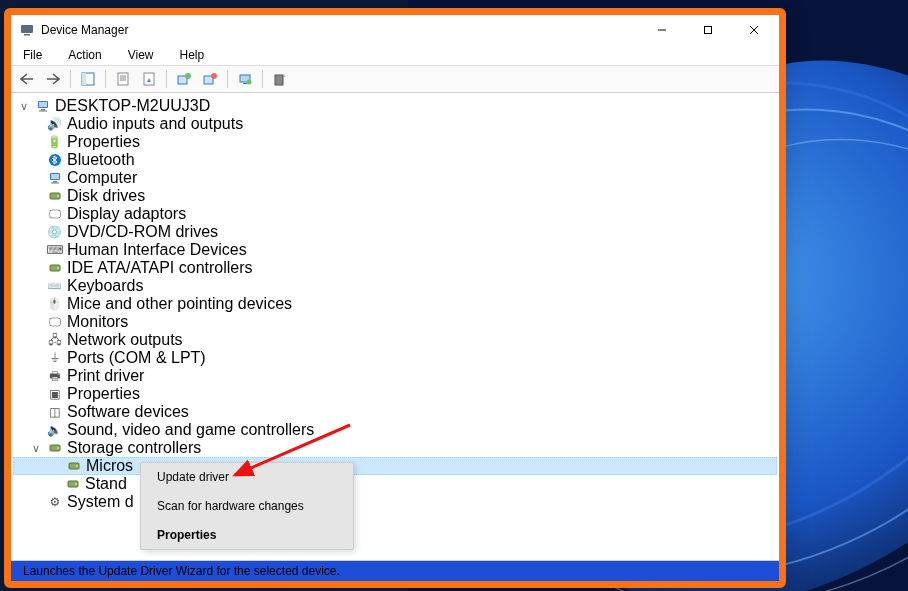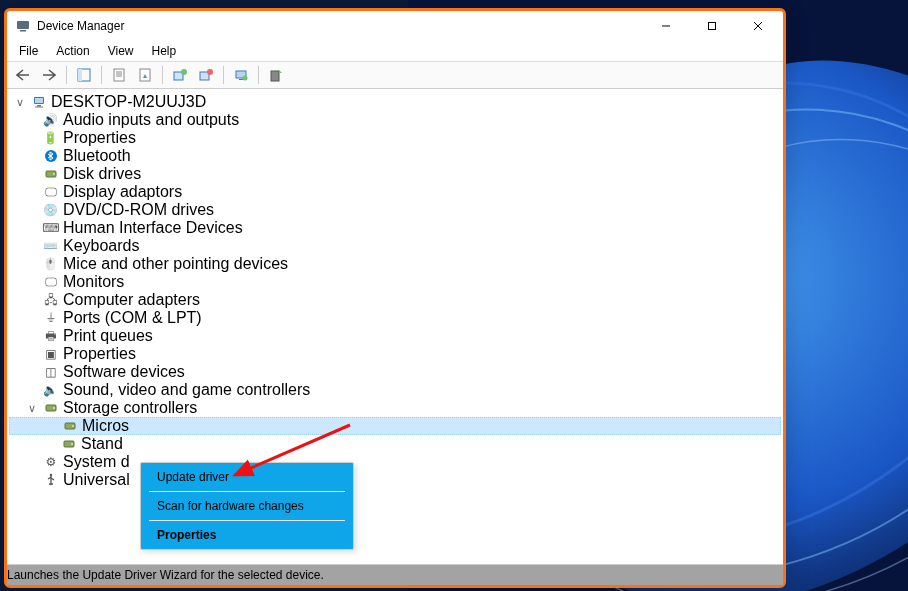--- a/index.html
+++ b/index.html
@@ -20,21 +20,21 @@
     height: 800px;
     z-index: 0;
   }
   .window {
     position: absolute;
     left: 4px;
     top: 8px;
     width: 782px;
     height: 580px;
     background: #fff;
-    border: 3px solid #f97316;
+    border: 7px solid #f97316;
     border-radius: 6px;
     display: flex;
     flex-direction: column;
     z-index: 1;
     box-shadow: 0 4px 24px rgba(0,0,0,.2);
   }
   .titlebar {
     display: flex;
     align-items: center;
     height: 30px;
@@ -50,21 +50,21 @@
   .titlebar-btn {
     width: 46px; height: 30px;
     display: flex; align-items: center; justify-content: center;
     font-size: 10px; color: #000;
   }
   .menubar {
     display: flex;
     padding: 0 4px;
     height: 20px;
     align-items: center;
-    gap: 2px;
+    gap: 10px;
   }
   .menubar-item {
     padding: 2px 8px;
     font-size: 12px;
   }
   .toolbar {
     display: flex;
     align-items: center;
     height: 28px;
     border-top: 1px solid #ddd;
@@ -114,41 +114,41 @@
     color: #555;
   }
   .node-label { font-size: 16px; }
   .indent1 { padding-left: 16px; }
   .indent2 { padding-left: 34px; }
   .context-menu {
     position: absolute;
     left: 140px;
     top: 462px;
     width: 214px;
-    background: #0ea5e9;
+    background: #e5e5e5;
     border: 1px solid #ccc;
     box-shadow: 2px 2px 6px rgba(0,0,0,.15);
     z-index: 10;
     border-radius: 2px;
   }
   .ctx-item {
     padding: 7px 16px;
     font-size: 12px;
   }
   .ctx-item.bold { font-weight: 600; }
   .ctx-sep {
     height: 1px; background: #e4e4e4; margin: 0 8px;
   }
   .statusbar {
     height: 20px;
     display: flex;
     align-items: center;
-    padding: 0 0;
+    padding: 0 12px;
     font-size: 12px;
-    background: #a3a3a3;
+    background: #1d4ed8;
   }
   .arrow {
     position: absolute;
     left: 225px;
     top: 420px;
     width: 130px;
     height: 70px;
     z-index: 20;
     pointer-events: none;
   }
@@ -307,20 +307,32 @@
               <circle cx="7" cy="7" r="6" fill="#0a78d6"></circle>
               <path d="M6 3 L9 5 L6 7 L9 9 L6 11 M6 3 V11 M4 5 L9 9 M4 9 L9 5" stroke="#fff" stroke-width="1" fill="none"></path>
             </svg>
           </span>
           <span class="node-label">Bluetooth</span>
         </div>
         <div class="tree-row indent1">
           <span class="expander empty"></span>
           <span class="node-icon">
             <svg width="14" height="14" viewBox="0 0 14 14">
+              <rect x="2" y="2" width="10" height="7" rx="1" fill="#3a7abd"></rect>
+              <rect x="3" y="3" width="8" height="5" fill="#b7d6ee"></rect>
+              <rect x="5" y="10" width="4" height="1.5" fill="#777"></rect>
+              <rect x="3" y="11.5" width="8" height="1" fill="#777"></rect>
+            </svg>
+          </span>
+          <span class="node-label">Computer</span>
+        </div>
+        <div class="tree-row indent1">
+          <span class="expander empty"></span>
+          <span class="node-icon">
+            <svg width="14" height="14" viewBox="0 0 14 14">
               <rect x="2" y="4" width="10" height="6" rx="1" fill="#8ea95f" stroke="#5b7538"></rect>
               <circle cx="10" cy="7" r="1" fill="#d8e8b8"></circle>
             </svg>
           </span>
           <span class="node-label">Disk drives</span>
         </div>
         <div class="tree-row indent1">
           <span class="expander empty"></span>
           <span class="node-icon">
             <span style="font-size:12px;line-height:1">🖵</span>
@@ -337,126 +349,126 @@
         <div class="tree-row indent1">
           <span class="expander empty"></span>
           <span class="node-icon">
             <span style="font-size:12px;line-height:1">⌨</span>
           </span>
           <span class="node-label">Human Interface Devices</span>
         </div>
         <div class="tree-row indent1">
           <span class="expander empty"></span>
           <span class="node-icon">
-            <span style="font-size:12px;line-height:1">⌨️</span>
-          </span>
-          <span class="node-label">Keyboards</span>
-        </div>
-        <div class="tree-row indent1">
-          <span class="expander empty"></span>
-          <span class="node-icon">
-            <span style="font-size:12px;line-height:1">🖱️</span>
-          </span>
-          <span class="node-label">Mice and other pointing devices</span>
-        </div>
-        <div class="tree-row indent1">
-          <span class="expander empty"></span>
-          <span class="node-icon">
-            <span style="font-size:12px;line-height:1">🖵</span>
-          </span>
-          <span class="node-label">Monitors</span>
-        </div>
-        <div class="tree-row indent1">
-          <span class="expander empty"></span>
-          <span class="node-icon">
-            <span style="font-size:12px;line-height:1">🖧</span>
-          </span>
-          <span class="node-label">Computer adapters</span>
-        </div>
-        <div class="tree-row indent1">
-          <span class="expander empty"></span>
-          <span class="node-icon">
-            <span style="font-size:12px;line-height:1">⏚</span>
-          </span>
-          <span class="node-label">Ports (COM &amp; LPT)</span>
-        </div>
-        <div class="tree-row indent1">
-          <span class="expander empty"></span>
-          <span class="node-icon">
-            <span style="font-size:12px;line-height:1">🖶</span>
-          </span>
-          <span class="node-label">Print queues</span>
-        </div>
-        <div class="tree-row indent1">
-          <span class="expander empty"></span>
-          <span class="node-icon">
-            <span style="font-size:12px;line-height:1">▣</span>
-          </span>
-          <span class="node-label">Properties</span>
-        </div>
-        <div class="tree-row indent1">
-          <span class="expander empty"></span>
-          <span class="node-icon">
-            <span style="font-size:12px;line-height:1">◫</span>
-          </span>
-          <span class="node-label">Software devices</span>
-        </div>
-        <div class="tree-row indent1">
-          <span class="expander empty"></span>
-          <span class="node-icon">
-            <span style="font-size:12px;line-height:1">🔈</span>
-          </span>
-          <span class="node-label">Sound, video and game controllers</span>
-        </div>
-        <div class="tree-row indent1">
-          <span class="expander">∨</span>
-          <span class="node-icon">
             <svg width="14" height="14" viewBox="0 0 14 14">
               <rect x="2" y="4" width="10" height="6" rx="1" fill="#8ea95f" stroke="#5b7538"></rect>
               <circle cx="10" cy="7" r="1" fill="#d8e8b8"></circle>
             </svg>
           </span>
-          <span class="node-label">Storage controllers</span>
-        </div>
-        <div class="tree-row indent2 selected">
-          <span class="expander empty"></span>
+          <span class="node-label">IDE ATA/ATAPI controllers</span>
+        </div>
+        <div class="tree-row indent1">
+          <span class="expander empty"></span>
+          <span class="node-icon">
+            <span style="font-size:12px;line-height:1">⌨️</span>
+          </span>
+          <span class="node-label">Keyboards</span>
+        </div>
+        <div class="tree-row indent1">
+          <span class="expander empty"></span>
+          <span class="node-icon">
+            <span style="font-size:12px;line-height:1">🖱️</span>
+          </span>
+          <span class="node-label">Mice and other pointing devices</span>
+        </div>
+        <div class="tree-row indent1">
+          <span class="expander empty"></span>
+          <span class="node-icon">
+            <span style="font-size:12px;line-height:1">🖵</span>
+          </span>
+          <span class="node-label">Monitors</span>
+        </div>
+        <div class="tree-row indent1">
+          <span class="expander empty"></span>
+          <span class="node-icon">
+            <span style="font-size:12px;line-height:1">🖧</span>
+          </span>
+          <span class="node-label">Network outputs</span>
+        </div>
+        <div class="tree-row indent1">
+          <span class="expander empty"></span>
+          <span class="node-icon">
+            <span style="font-size:12px;line-height:1">⏚</span>
+          </span>
+          <span class="node-label">Ports (COM &amp; LPT)</span>
+        </div>
+        <div class="tree-row indent1">
+          <span class="expander empty"></span>
+          <span class="node-icon">
+            <span style="font-size:12px;line-height:1">🖶</span>
+          </span>
+          <span class="node-label">Print driver</span>
+        </div>
+        <div class="tree-row indent1">
+          <span class="expander empty"></span>
+          <span class="node-icon">
+            <span style="font-size:12px;line-height:1">▣</span>
+          </span>
+          <span class="node-label">Properties</span>
+        </div>
+        <div class="tree-row indent1">
+          <span class="expander empty"></span>
+          <span class="node-icon">
+            <span style="font-size:12px;line-height:1">◫</span>
+          </span>
+          <span class="node-label">Software devices</span>
+        </div>
+        <div class="tree-row indent1">
+          <span class="expander empty"></span>
+          <span class="node-icon">
+            <span style="font-size:12px;line-height:1">🔈</span>
+          </span>
+          <span class="node-label">Sound, video and game controllers</span>
+        </div>
+        <div class="tree-row indent1">
+          <span class="expander">∨</span>
           <span class="node-icon">
             <svg width="14" height="14" viewBox="0 0 14 14">
               <rect x="2" y="4" width="10" height="6" rx="1" fill="#8ea95f" stroke="#5b7538"></rect>
               <circle cx="10" cy="7" r="1" fill="#d8e8b8"></circle>
             </svg>
           </span>
-          <span class="node-label">Micros</span>
-        </div>
-        <div class="tree-row indent2" style="overflow: hidden;">
+          <span class="node-label">Storage controllers</span>
+        </div>
+        <div class="tree-row indent2 selected">
           <span class="expander empty"></span>
           <span class="node-icon">
             <svg width="14" height="14" viewBox="0 0 14 14">
               <rect x="2" y="4" width="10" height="6" rx="1" fill="#8ea95f" stroke="#5b7538"></rect>
               <circle cx="10" cy="7" r="1" fill="#d8e8b8"></circle>
             </svg>
           </span>
+          <span class="node-label">Micros</span>
+        </div>
+        <div class="tree-row indent2" style="overflow: hidden;">
+          <span class="expander empty"></span>
+          <span class="node-icon">
+            <svg width="14" height="14" viewBox="0 0 14 14">
+              <rect x="2" y="4" width="10" height="6" rx="1" fill="#8ea95f" stroke="#5b7538"></rect>
+              <circle cx="10" cy="7" r="1" fill="#d8e8b8"></circle>
+            </svg>
+          </span>
           <span class="node-label">Stand</span>
         </div>
         <div class="tree-row indent1">
           <span class="expander empty"></span>
           <span class="node-icon">
             <span style="font-size:12px;line-height:1">⚙</span>
           </span>
           <span class="node-label">System d</span>
-        </div>
-        <div class="tree-row indent1">
-          <span class="expander empty"></span>
-          <span class="node-icon">
-            <svg width="14" height="14" viewBox="0 0 14 14">
-              <path d="M7 2 V12 M7 4 L4 6 M7 5 L10 7 M5 11 H9" stroke="#555" stroke-width="1.3" fill="none"></path>
-              <circle cx="7" cy="2" r="1.2" fill="#555"></circle>
-            </svg>
-          </span>
-          <span class="node-label">Universal</span>
         </div>
       </div>
   </div>
 
   <div class="statusbar">
     <span>Launches the Update Driver Wizard for the selected device.</span>
   </div>
 
 </div>
 

